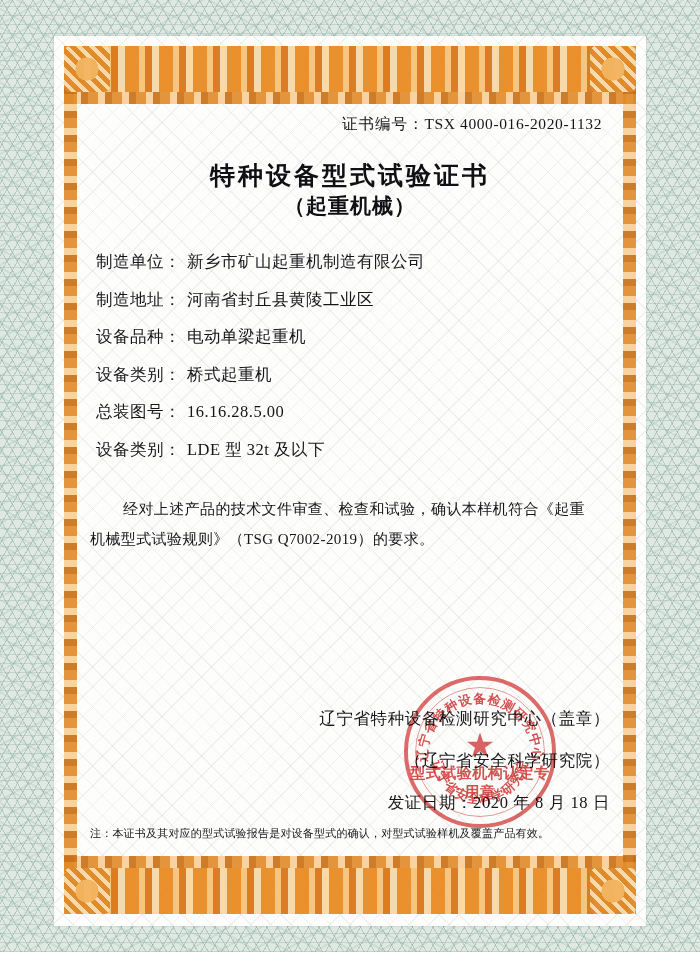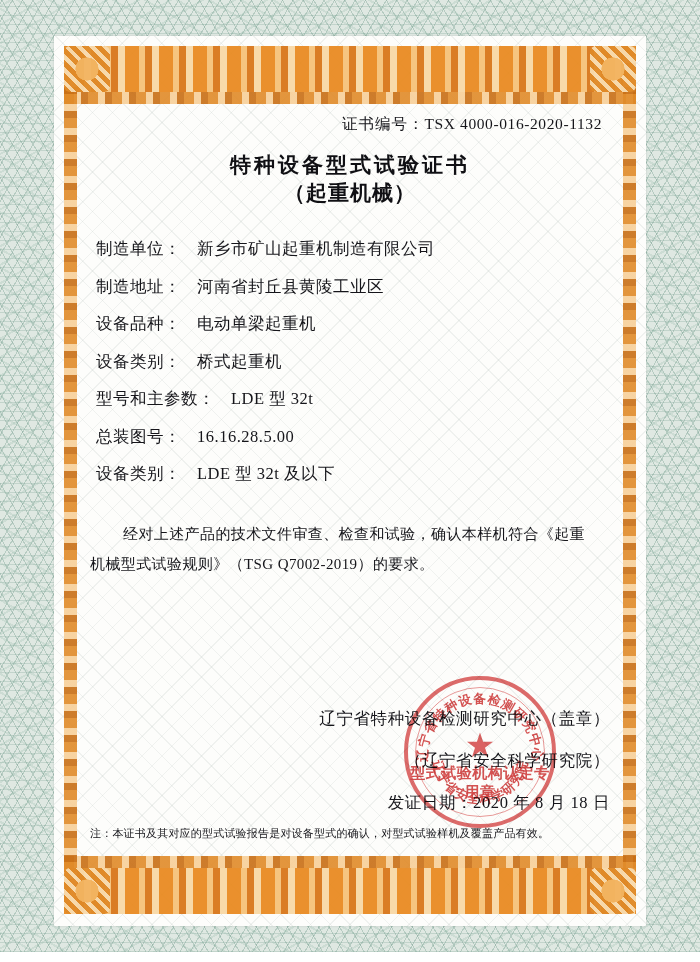--- a/index.html
+++ b/index.html
@@ -135,24 +135,24 @@
     letter-spacing: 0.4px;
     margin-top: 4px;
     margin-right: 8px;
     white-space: nowrap;
   }
   .cert-no .label { letter-spacing: 1px; }
   .cert-no .value { font-family: "Liberation Serif", serif; letter-spacing: 0.6px; }
 
   .title {
     text-align: center;
-    font-size: 21px;
+    font-size: 25px;
     font-weight: bold;
     letter-spacing: 3px;
-    margin-top: 16px;
+    margin-top: 24px;
     color: #101014;
   }
   .subtitle {
     text-align: center;
     font-size: 21px;
     font-weight: bold;
     letter-spacing: 1px;
     color: #101014;
   }
 
@@ -161,21 +161,21 @@
     margin-left: 6px;
   }
   .field-row {
     font-size: 16.5px;
     line-height: 1.0;
     margin-bottom: 21px;
     white-space: nowrap;
     letter-spacing: 0.5px;
   }
   .field-label { }
-  .field-value { margin-left: 16px; }
+  .field-value { margin-left: 6px; }
 
   .statement {
     margin-top: 36px;
     font-size: 15px;
     line-height: 2.0;
     letter-spacing: 0.4px;
     text-indent: 33px;
     width: 500px;
   }
 
@@ -293,23 +293,20 @@
         <span class="field-label">制造单位：</span><span class="field-value">新乡市矿山起重机制造有限公司</span>
       </div>
       <div class="field-row">
         <span class="field-label">制造地址：</span><span class="field-value">河南省封丘县黄陵工业区</span>
       </div>
       <div class="field-row">
         <span class="field-label">设备品种：</span><span class="field-value">电动单梁起重机</span>
       </div>
       <div class="field-row">
         <span class="field-label">设备类别：</span><span class="field-value">桥式起重机</span>
-      </div>
-      <div class="field-row">
-        <span class="field-label">型号和主参数：</span><span class="field-value">LDE 型 32t</span>
       </div>
       <div class="field-row">
         <span class="field-label">总装图号：</span><span class="field-value">16.16.28.5.00</span>
       </div>
       <div class="field-row">
         <span class="field-label">设备类别：</span><span class="field-value">LDE 型 32t 及以下</span>
       </div>
     </div>
 
     <div class="statement">经对上述产品的技术文件审查、检查和试验，确认本样机符合《起重机械型式试验规则》（TSG Q7002-2019）的要求。</div>

